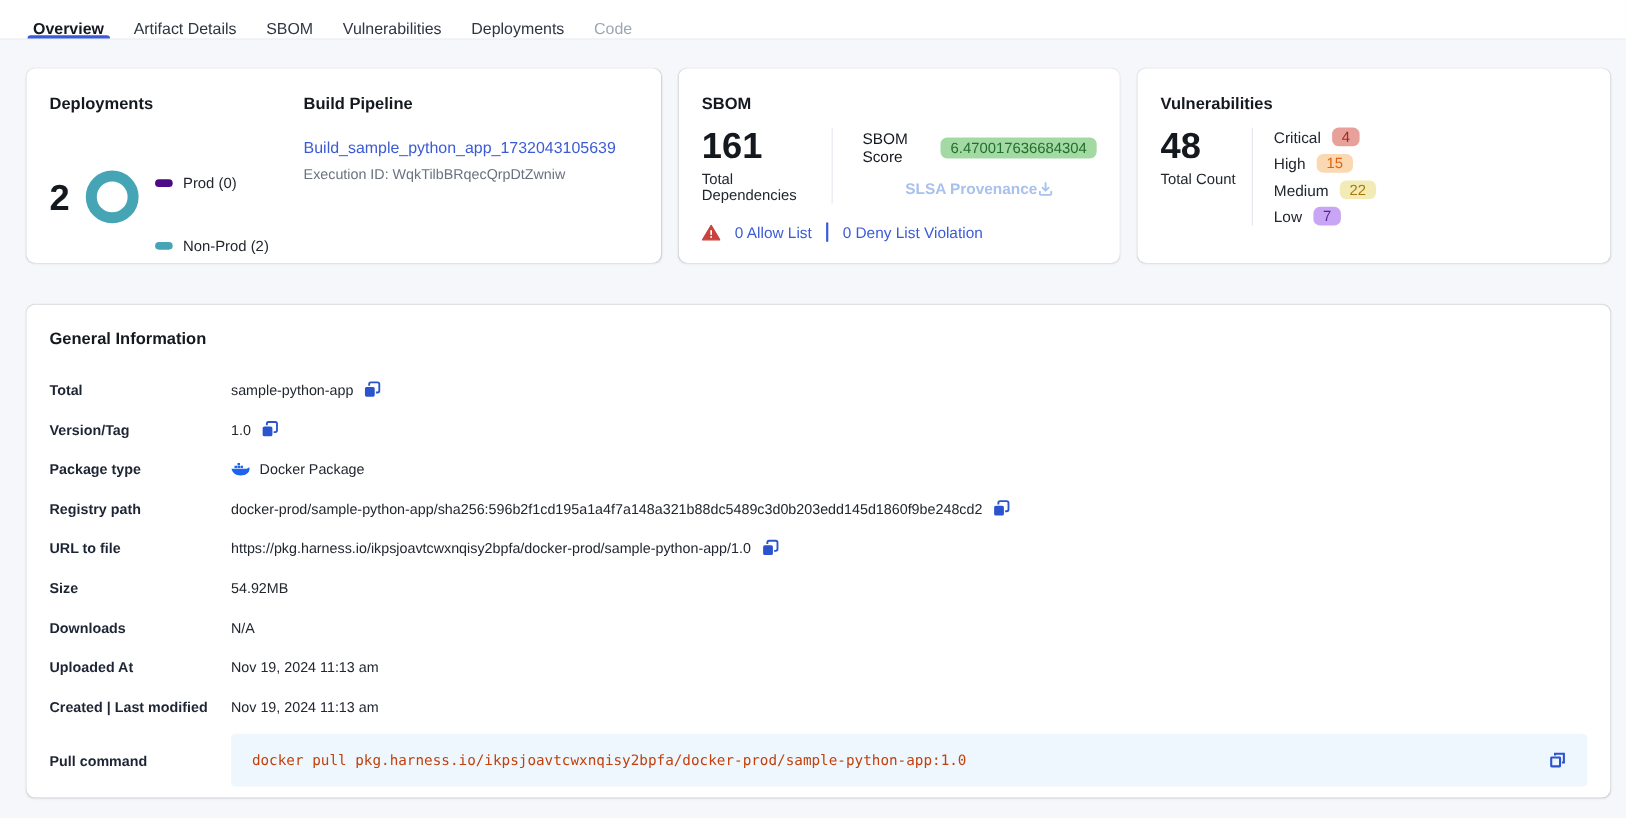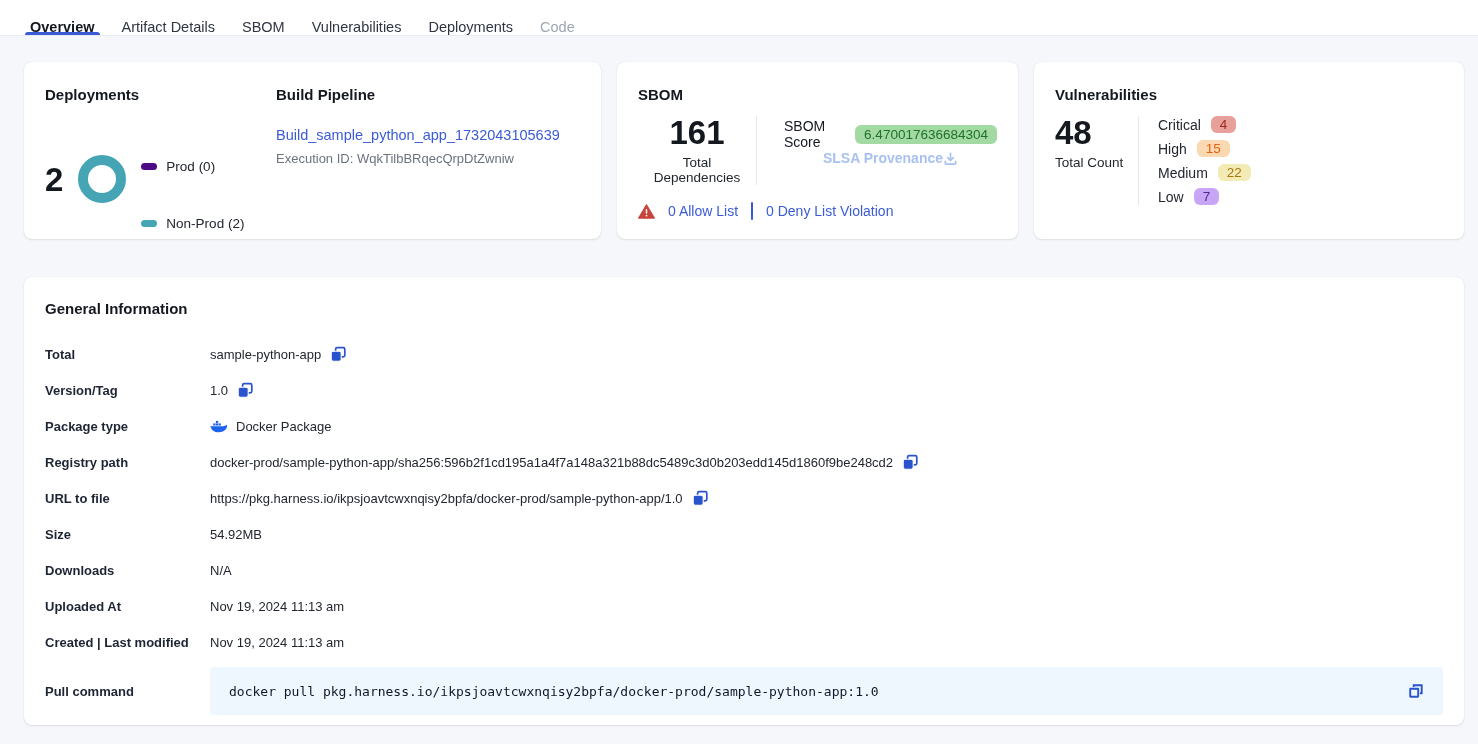--- a/index.html
+++ b/index.html
@@ -51,27 +51,27 @@
   .legend { display:flex; flex-direction:column; gap:10px; font-size:13.5px; color:#22272f; }
   .legend-item { display:flex; align-items:center; gap:9px;margin-top:32px; }
   .legend-pill { width:16px; height:7px; border-radius:4px; flex:0 0 auto; }
   .bp-col { flex:1; }
   .bp-link { display:inline-block; margin-top:24px; color:#3b5bd6; font-size:14.5px; text-decoration:none; cursor:pointer; }
   .bp-exec { margin-top:7px; color:#6b7280; font-size:13px; }
 
   
   .card-sbom { width:401px; height:177px; padding:24px 21px; }
   .sbom-mid { display:flex; margin-top:13px; }
-  .sbom-left { width:118px;text-align:center; }
+  .sbom-left { width:118px; }
   .v-divider { border-left:1px solid #e3e7ee; }
   .total-label { font-size:13.5px; color:#22272f; margin-top:6px; }
   .sbom-right { flex:1; padding-left:27px; display:flex; flex-direction:column; align-items:center; }
   .score-row { display:flex; align-items:center; gap:10px; font-size:14px; color:#14181f; margin-top:2px; }
   .score-badge { padding:2px 9px; border-radius:6px; font-size:13.5px; }
-  .slsa-link { color:#a8c1ee; font-weight:bold; font-size:14px;
+  .slsa-link { margin-top:13px; color:#a8c1ee; font-weight:bold; font-size:14px;
                display:flex; align-items:center; gap:0; cursor:pointer; }
   .sbom-links { display:flex; align-items:center; gap:13px; margin-top:17px; font-size:14px; }
   .sbom-links a { color:#3b5bd6; text-decoration:none; cursor:pointer; }
   .link-divider { width:2px; height:18px; background:#3b5bd6; border-radius:1px; }
 
   
   .card-vulns { width:430px; height:177px; padding:24px 21px; }
   .vuln-mid { display:flex; margin-top:13px; }
   .vuln-left { width:83px; }
   .vuln-right { padding-left:19px; display:flex; flex-direction:column; gap:7px; }
@@ -83,21 +83,21 @@
   .gi-rows { margin-top:19px; }
   .gi-row { display:flex; align-items:center; height:36px; }
   .gi-label { width:165px; flex:0 0 auto; font-size:13px; font-weight:bold; color:#1d2433; }
   .gi-value { display:flex; align-items:center; gap:9px; font-size:13px; color:#22272f; min-width:0; }
   .icon-btn { display:inline-flex; cursor:pointer; flex:0 0 auto; }
   .pull-row { display:flex; align-items:center; margin-top:7px; }
   .pull-box {
     flex:1; background:#eff7fe; border-radius:4px; height:48px;
     display:flex; align-items:center; justify-content:space-between;
     padding:0 18px 0 19px;
-    font-family:"DejaVu Sans Mono", monospace; font-size:13px; color:#0f172a;
+    font-family:"DejaVu Sans Mono", monospace; font-size:13px; color:#c2410c;
   }
 </style>
 </head>
 <body>
 
 <nav class="tabbar">
   <div class="tab active">Overview</div>
   <div class="tab">Artifact Details</div>
   <div class="tab">SBOM</div>
   <div class="tab">Vulnerabilities</div>

